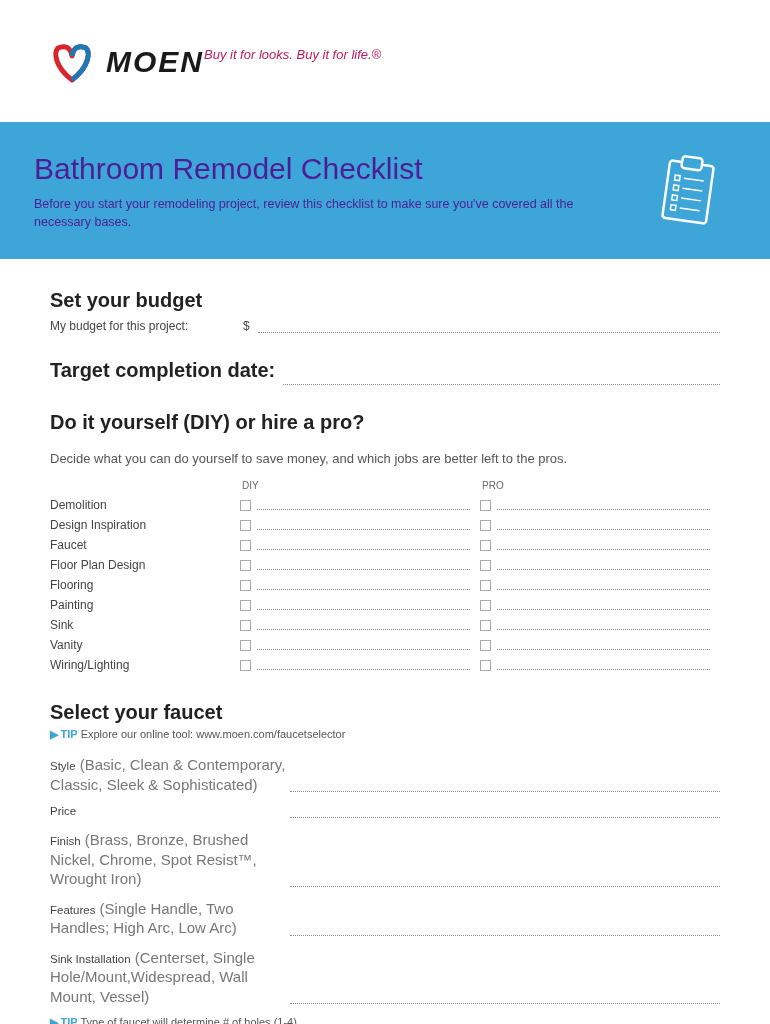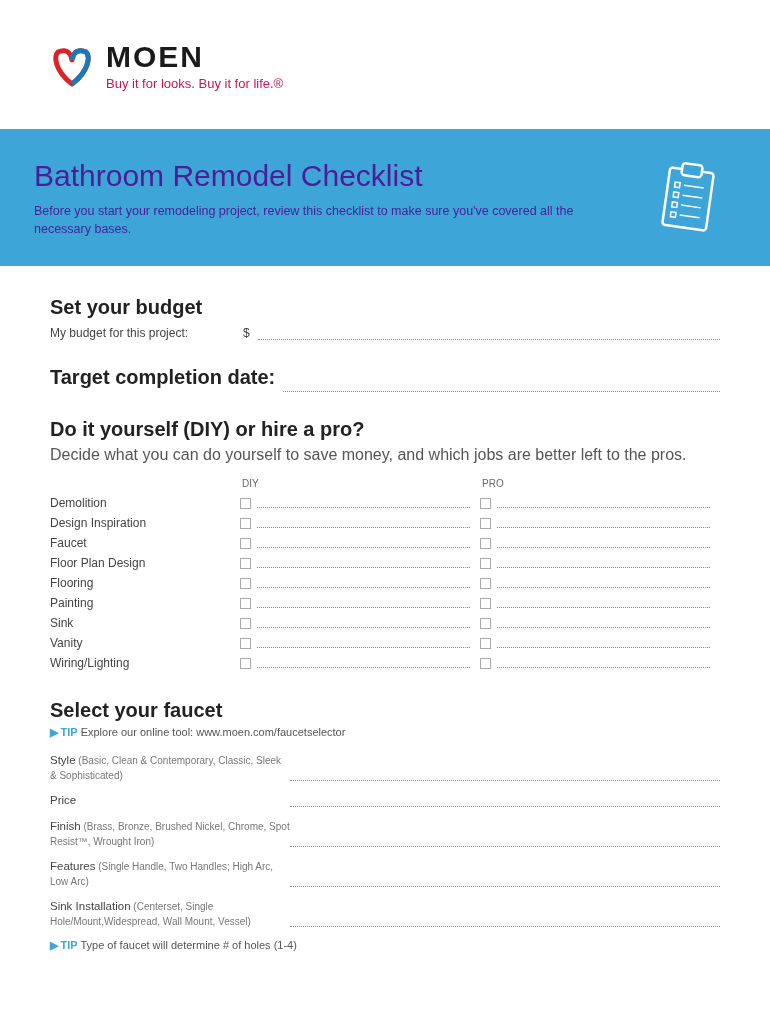--- a/index.html
+++ b/index.html
@@ -15,21 +15,22 @@
     display: flex;
     align-items: center;
     gap: 12px;
   }
   .logo-icon {
     width: 44px;
     height: 44px;
   }
   .logo-text {
     display: flex;
-    flex-direction: column;
+    flex-direction: row;
+    font-style: italic;
   }
   .brand {
     font-size: 30px;
     font-weight: 900;
     letter-spacing: 2px;
     color: #1a1a1a;
   }
   .tagline {
     font-size: 13px;
     color: #be185d;
@@ -80,23 +81,23 @@
     margin-top: 7px;
   }
   .field-label { flex-shrink: 0; min-width: 185px; }
   .dollar { flex-shrink: 0; }
   .fill-line {
     flex: 1;
     border-bottom: 1px dotted #888;
     height: 12px;
   }
   .sub-desc {
-    font-size: 16px;
+    font-size: 13px;
     color: #555;
-    margin-top: 5px;
+    margin-top: 17px;
     margin-bottom: 14px;
   }
   .diy-grid {
     display: grid;
     grid-template-columns: 190px 1fr 1fr;
     font-size: 12px;
     color: #444;
   }
   .diy-head {
     font-size: 10px;
@@ -148,21 +149,21 @@
     margin-bottom: 10px;
   }
   .faucet-label {
     width: 240px;
     flex-shrink: 0;
     font-size: 11.5px;
     color: #444;
     line-height: 1.3;
   }
   .faucet-sub {
-    font-size: 10px;
+    font-size: 15px;
     color: #777;
   }
   .faucet-line {
     flex: 1;
     border-bottom: 1px dotted #888;
     min-height: 14px;
     align-self: flex-end;
     margin-bottom: 2px;
   }
 </style>

